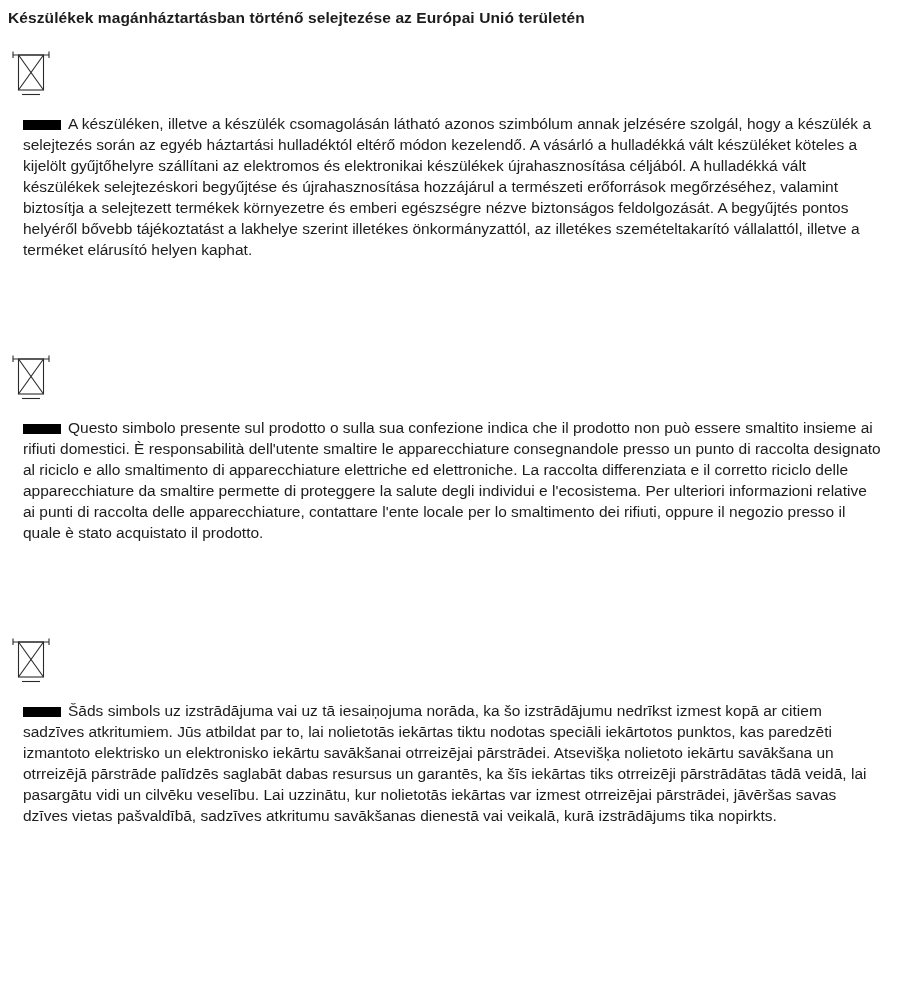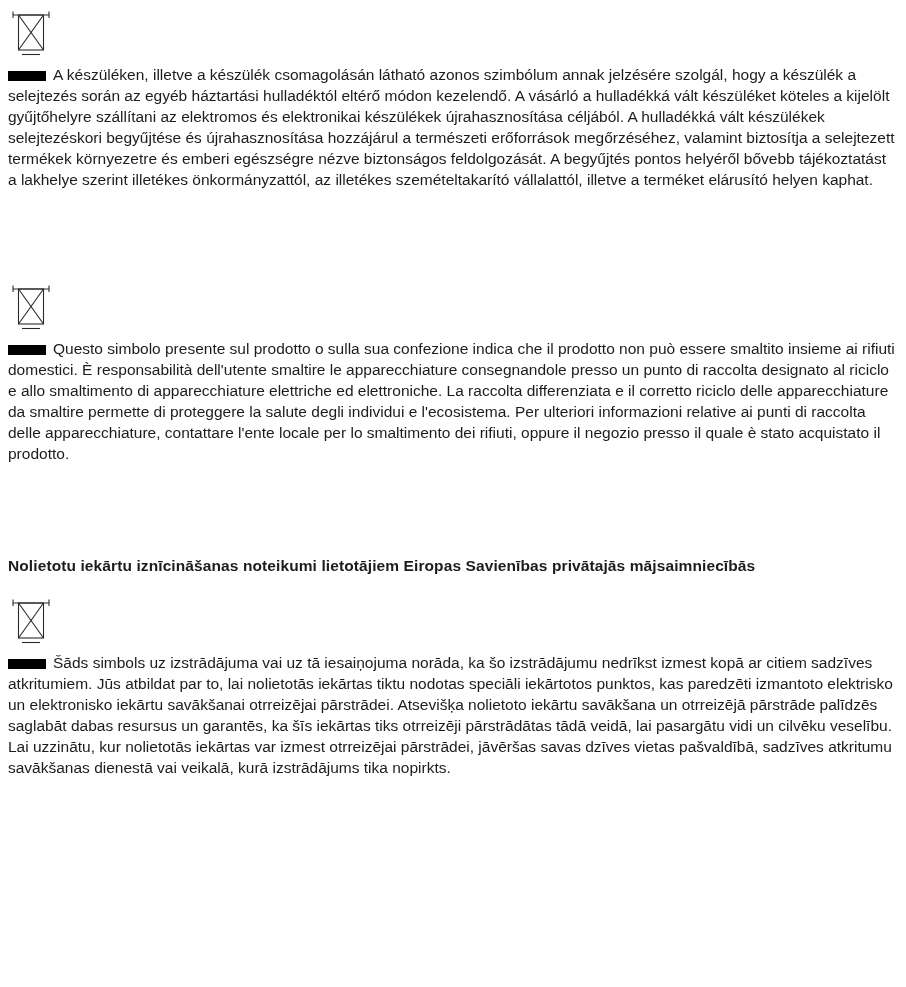--- a/index.html
+++ b/index.html
@@ -32,41 +32,42 @@
   .icon-wrap {
     margin: 0 0 6px 2px;
     line-height: 0;
   }
   .icon-wrap svg {
     display: block;
   }
   .body-text {
     font-size: 15.5px;
     line-height: 21px;
-    margin: 0;
+    margin: 15px;
     max-width: 892px;
     text-align: left;
   }
   .black-bar {
     display: inline-block;
     width: 38px;
     height: 10px;
     background: #000000;
     margin-right: 7px;
     vertical-align: baseline;
     position: relative;
     top: 1px;
   }
 </style>
 </head>
 <body>
 
 <div class="page">
 
   <section class="section">
+    <h2 class="section-heading">Készülékek magánháztartásban történő selejtezése az Európai Unió területén</h2>
     <div class="icon-wrap">
       <svg width="42" height="50" viewBox="0 0 42 50" fill="none" stroke="#2a2a2a" stroke-width="1.1">
         <line x1="3" y1="7" x2="39" y2="7"></line>
         <line x1="3" y1="3.5" x2="3" y2="10"></line>
         <line x1="39" y1="3.5" x2="39" y2="10"></line>
         <rect x="8.5" y="7" width="25" height="35"></rect>
         <line x1="8.5" y1="7" x2="33.5" y2="42"></line>
         <line x1="33.5" y1="7" x2="8.5" y2="42"></line>
         <line x1="12" y1="46.5" x2="30" y2="46.5"></line>
       </svg>
@@ -83,21 +84,20 @@
         <rect x="8.5" y="7" width="25" height="35"></rect>
         <line x1="8.5" y1="7" x2="33.5" y2="42"></line>
         <line x1="33.5" y1="7" x2="8.5" y2="42"></line>
         <line x1="12" y1="46.5" x2="30" y2="46.5"></line>
       </svg>
     </div>
     <p class="body-text"><span class="black-bar"></span><span>Questo simbolo presente sul prodotto o sulla sua confezione indica che il prodotto non può essere smaltito insieme ai rifiuti domestici. È responsabilità dell'utente smaltire le apparecchiature consegnandole presso un punto di raccolta designato al riciclo e allo smaltimento di apparecchiature elettriche ed elettroniche. La raccolta differenziata e il corretto riciclo delle apparecchiature da smaltire permette di proteggere la salute degli individui e l'ecosistema. Per ulteriori informazioni relative ai punti di raccolta delle apparecchiature, contattare l'ente locale per lo smaltimento dei rifiuti, oppure il negozio presso il quale è stato acquistato il prodotto.</span></p>
   </section>
 
   <section class="section">
-    <h2 class="section-heading">Nolietotu iekārtu iznīcināšanas noteikumi lietotājiem Eiropas Savienības privātajās mājsaimniecībās</h2>
     <div class="icon-wrap">
       <svg width="42" height="50" viewBox="0 0 42 50" fill="none" stroke="#2a2a2a" stroke-width="1.1">
         <line x1="3" y1="7" x2="39" y2="7"></line>
         <line x1="3" y1="3.5" x2="3" y2="10"></line>
         <line x1="39" y1="3.5" x2="39" y2="10"></line>
         <rect x="8.5" y="7" width="25" height="35"></rect>
         <line x1="8.5" y1="7" x2="33.5" y2="42"></line>
         <line x1="33.5" y1="7" x2="8.5" y2="42"></line>
         <line x1="12" y1="46.5" x2="30" y2="46.5"></line>
       </svg>

